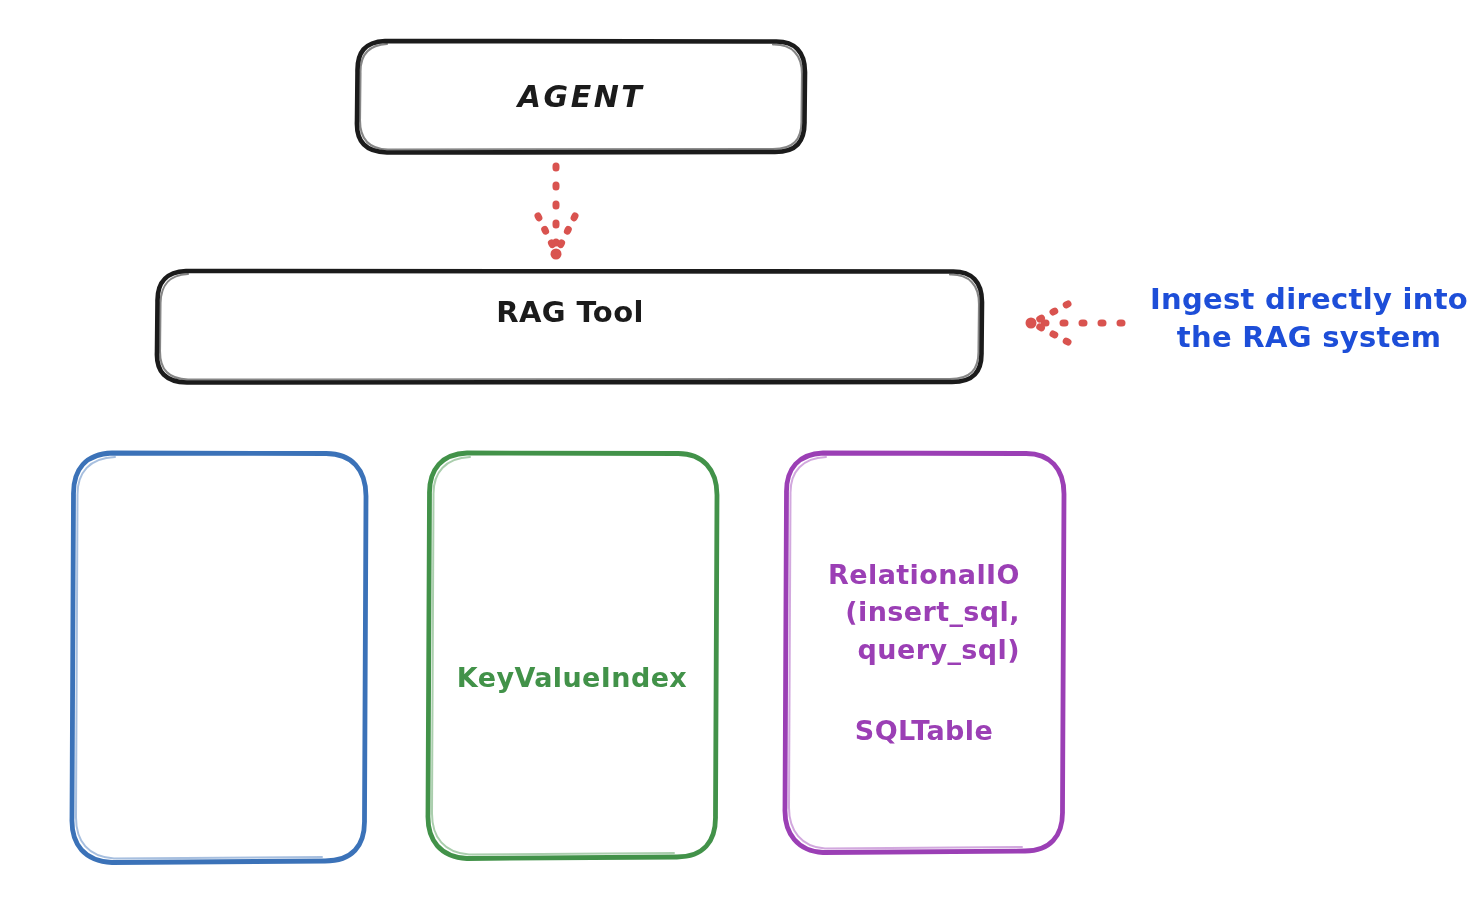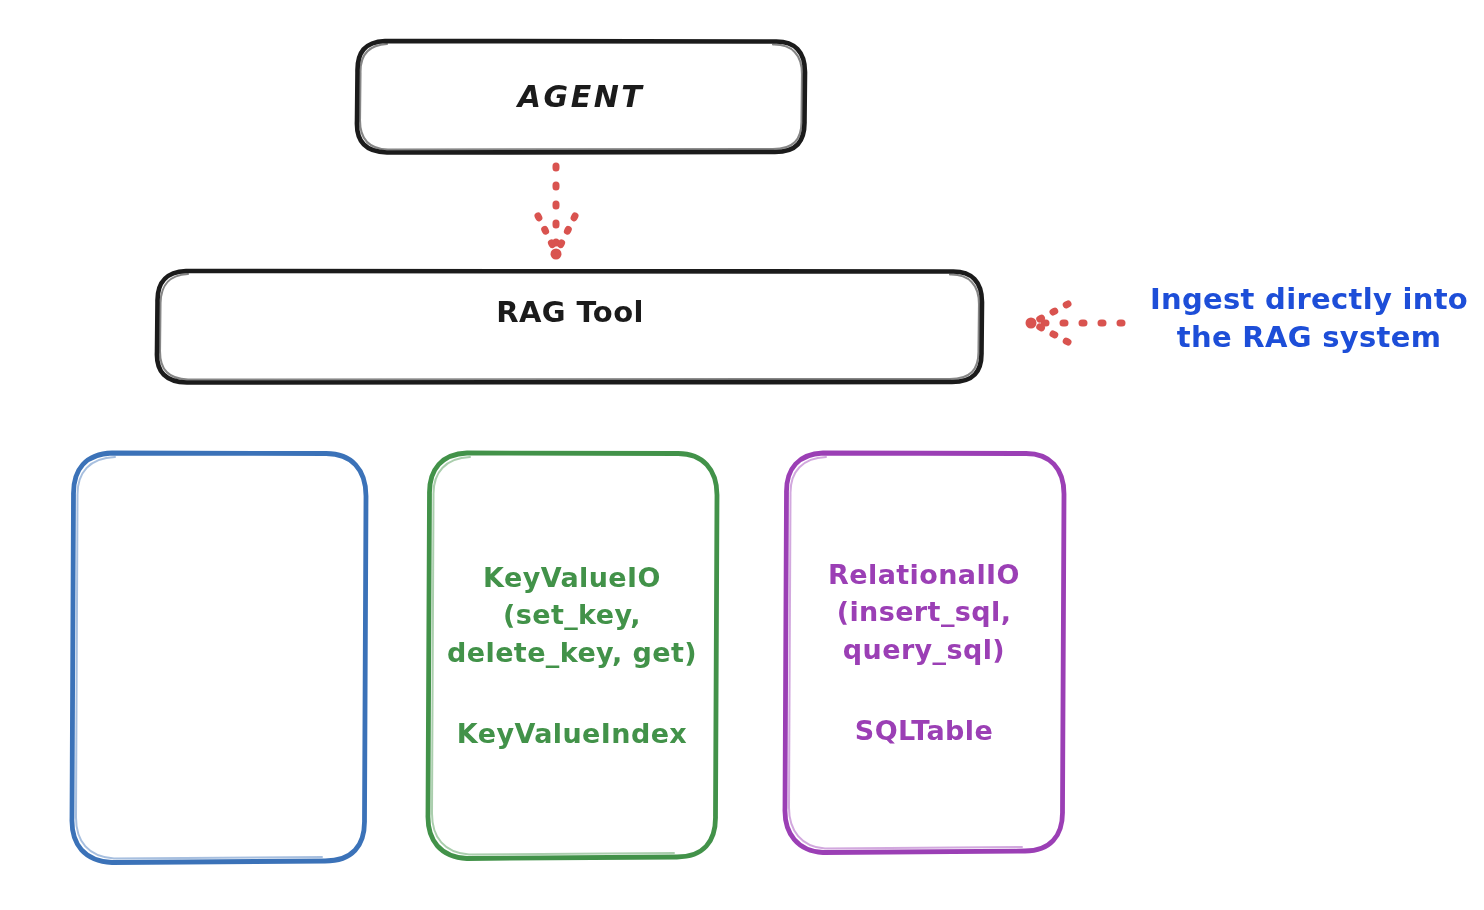--- a/index.html
+++ b/index.html
@@ -80,20 +80,21 @@
     left: 428px;
     top: 452px;
     width: 288px;
     height: 407px;
   }
   .node-relational {
     left: 785px;
     top: 452px;
     width: 278px;
     height: 401px;
+    text-align: right;
   }
 
   .node-vector .label      { color: #3b72b8; }
   .node-keyvalue .label    { color: #429249; }
   .node-relational .label  { color: #9b3fb5; }
 
   .node-vector .label,
   .node-keyvalue .label,
   .node-relational .label {
     font-size: 27px;
@@ -241,23 +242,20 @@
 </div>
 
 <div class="node node-ragtool">
   <div class="label">RAG Tool</div>
 </div>
 
 <div class="node node-vector">
 </div>
 
 <div class="node node-keyvalue">
-  <div class="label">KeyValueIO
-(set_key,
-delete_key, get)</div>
   <div class="label label-secondary">KeyValueIndex</div>
 </div>
 
 <div class="node node-relational">
   <div class="label">RelationalIO
 (insert_sql,
 query_sql)</div>
   <div class="label label-secondary">SQLTable</div>
 </div>
 

